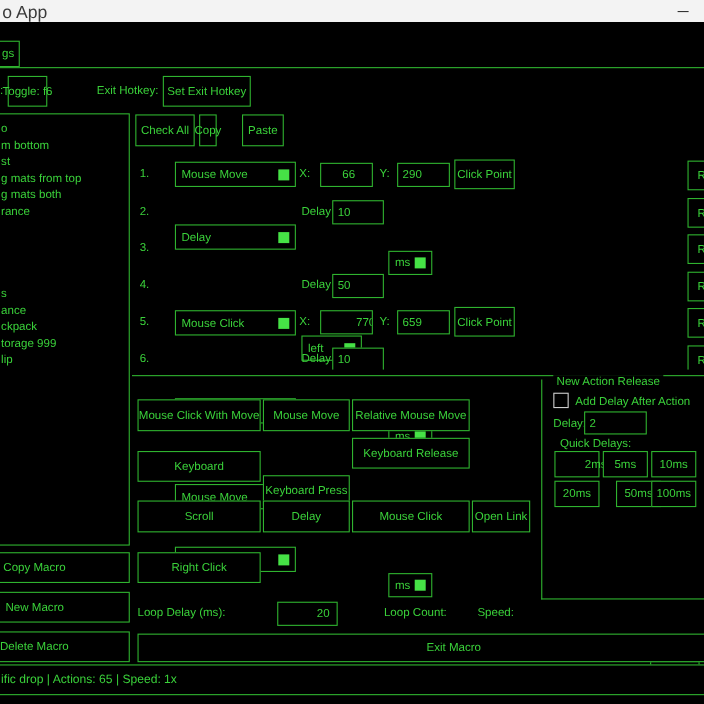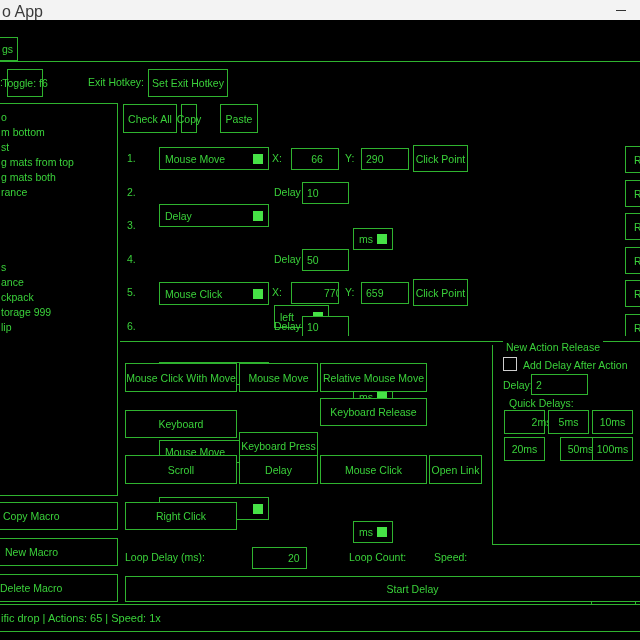--- a/index.html
+++ b/index.html
@@ -258,18 +258,18 @@
   <span>Delete Macro</span>
 </div>
 
 <div class="abs lbl" style="left:125px;top:551px;">Loop Delay (ms):</div>
 <input class="abs inp" style="left: 252px; top: 547px; width: 55px; height: 22px; padding-left: 35px;" value="20">
 <div class="abs lbl" style="left:313px;top:551px;margin-left:36px;">Loop Count:</div>
 
 <div class="abs lbl" style="left:434px;top:551px;">Speed:</div>
 
 <div class="abs btn" style="left:125px;top:576px;width:575px;height:26px;">
-  <span>Start Delay</span>
+  <span>Exit Macro</span>
 </div>
 
 <div class="abs" style="left:-5px;top:604px;width:650px;height:28px;border:1px solid #2fb32f;background:#000;display:flex;align-items:center;">
   <span class="lbl" style="padding-left:5px;font-size:11px;">ific drop | Actions: 65 | Speed: 1x</span>
 </div>
 
 </body></html>

